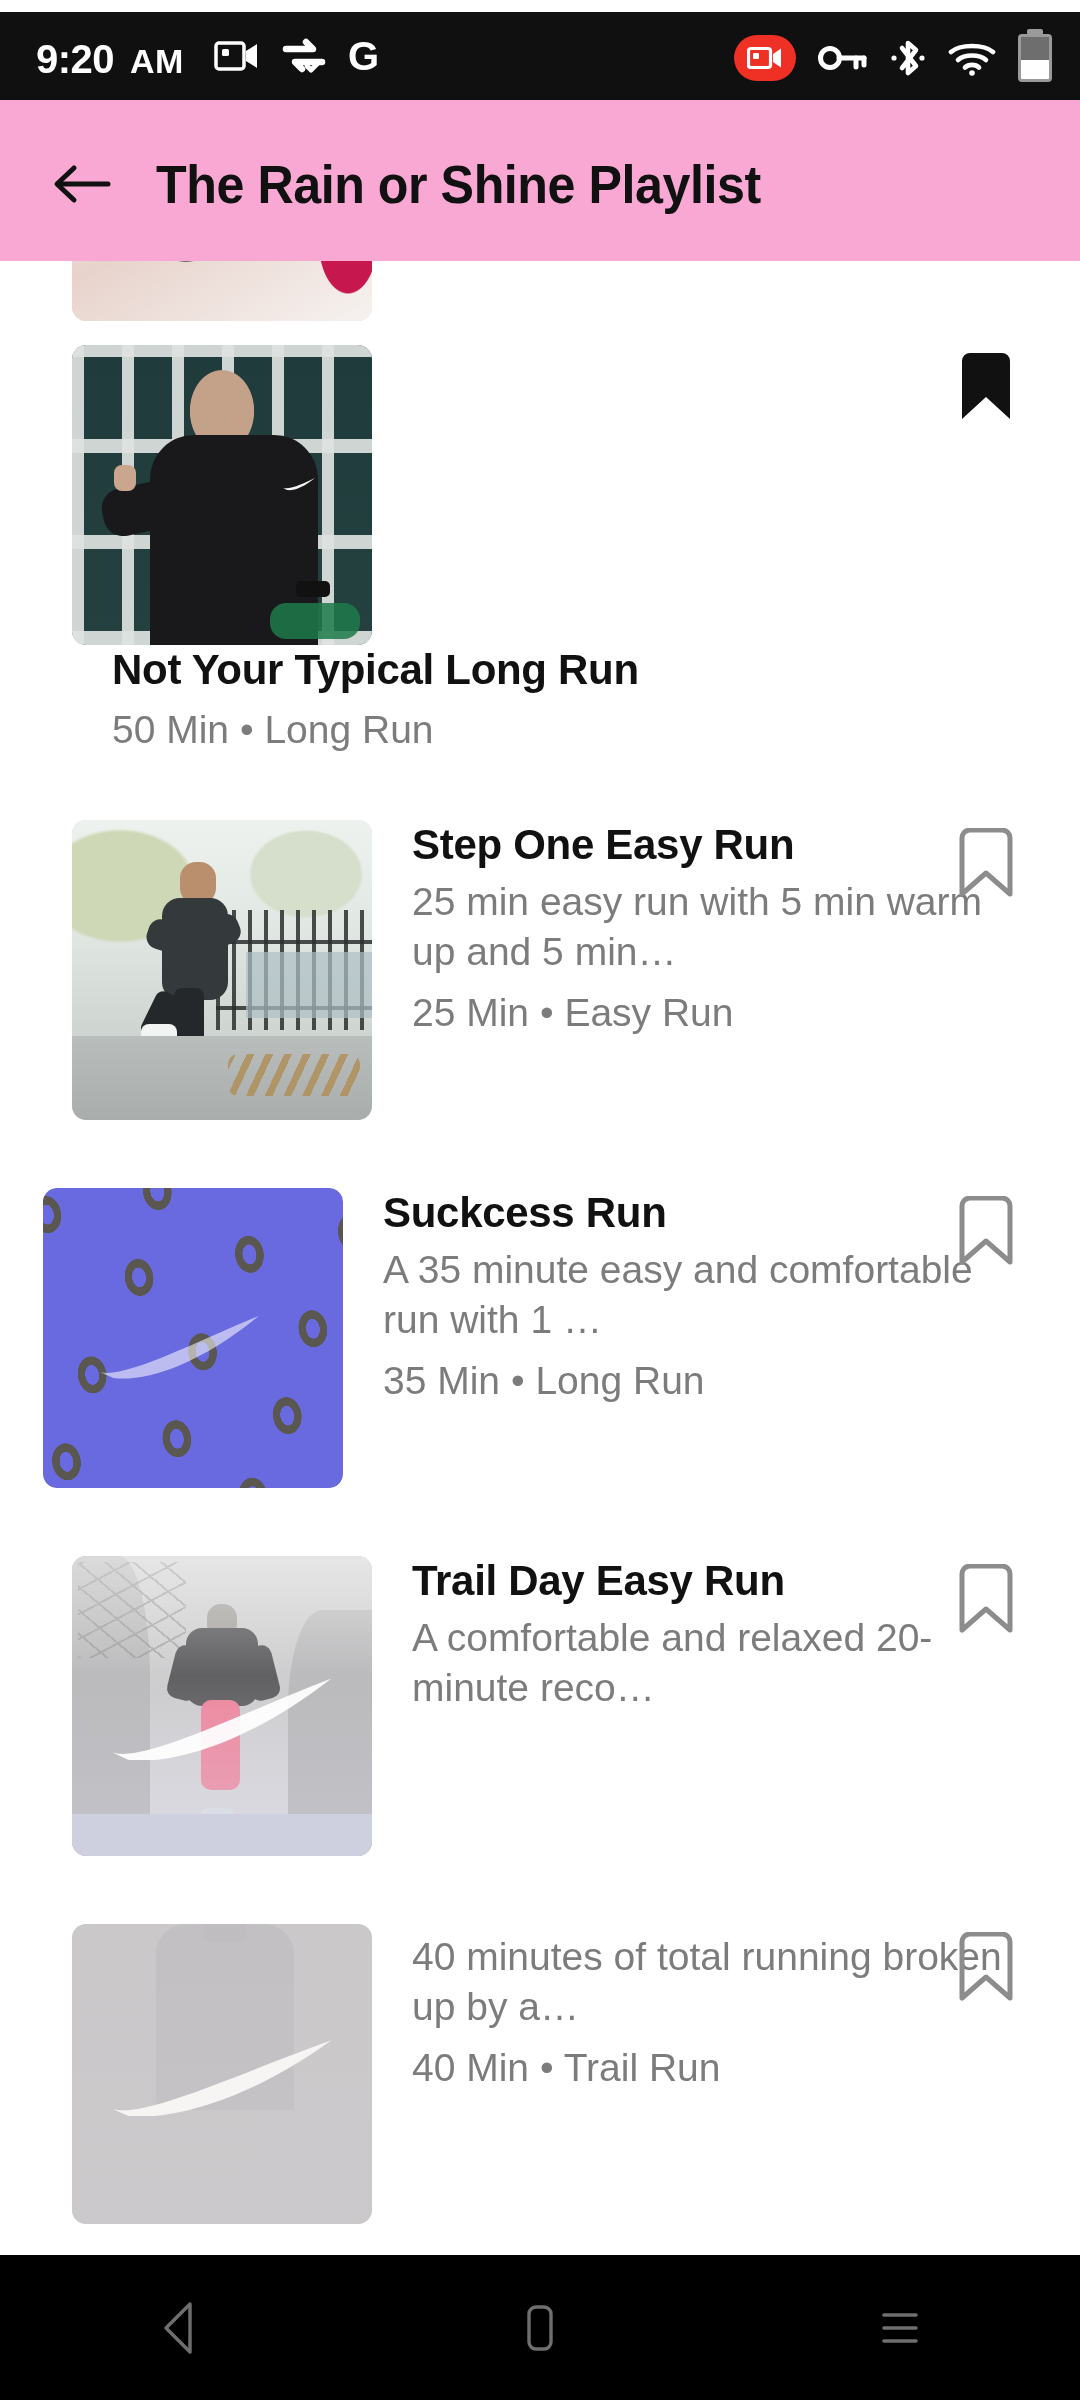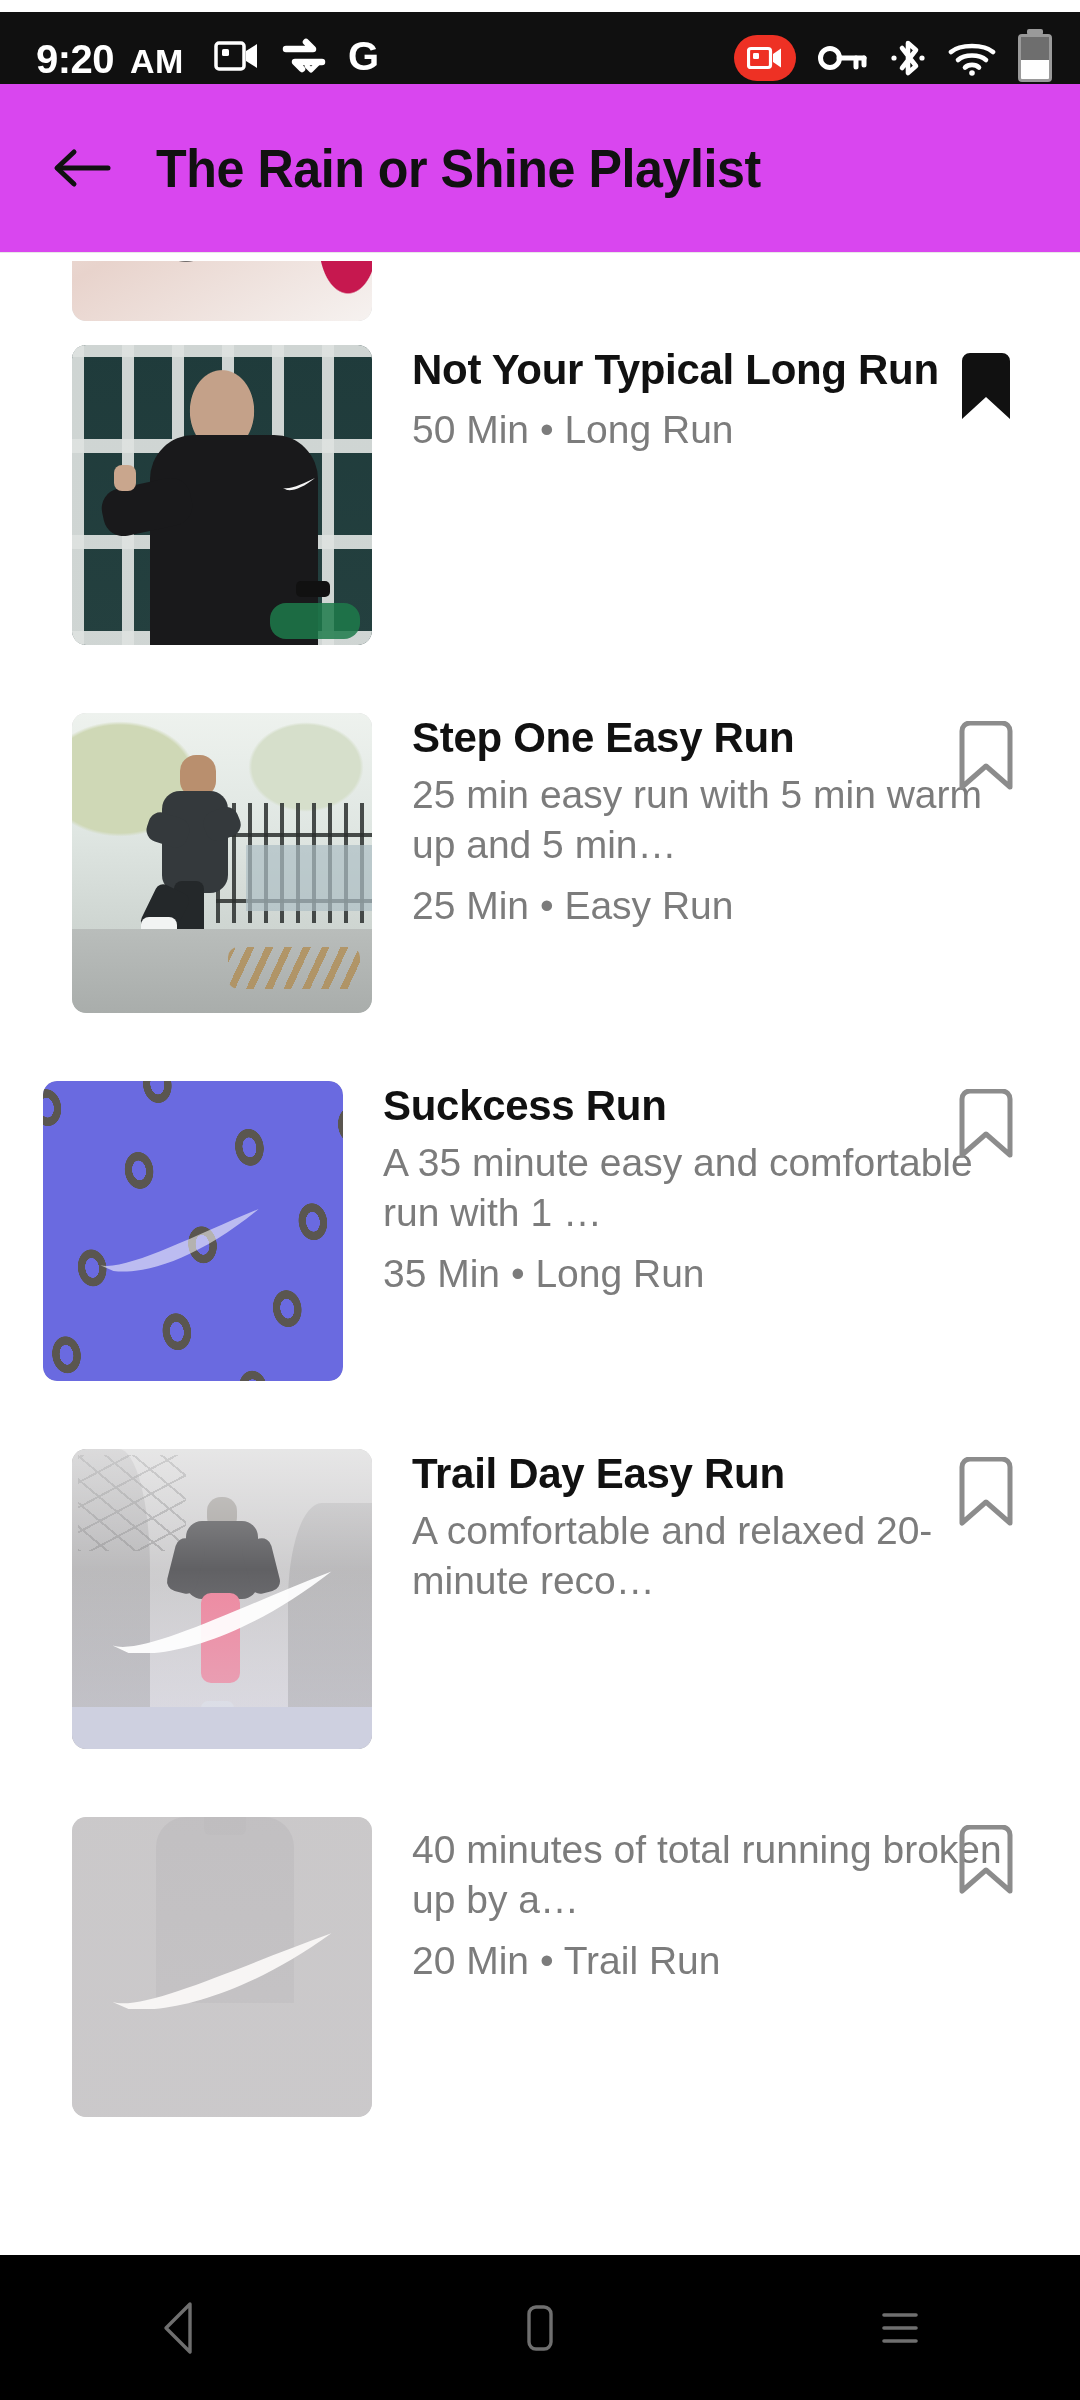--- a/index.html
+++ b/index.html
@@ -37,22 +37,22 @@
     position:relative; background:#ffffff;
   }
   .battery::before{
     content:""; position:absolute; top:-8px; left:50%; transform:translateX(-50%);
     width:16px; height:6px; background:#9a9a9a; border-radius:2px;
   }
   .battery .lvl{ position:absolute; left:0; right:0; top:0; background:#6e6e6e; }
 
   
   .appbar{
-    position:absolute; top:84px; left:0; width:1080px; height:169px;
-    background:#d946ef; display:flex; align-items:center;
+    position:absolute; top:100px; left:0; width:1080px; height:169px;
+    background:#f9a8d4; display:flex; align-items:center;
     border-bottom:1px solid #e7e7e7;
   }
   .back-btn{
     width:112px; height:112px; margin-left:26px;
     display:flex; align-items:center; justify-content:center; cursor:pointer;
   }
   .page-title{
     font-size:54px; font-weight:700; color:#111111;
     letter-spacing:-0.5px; margin-left:18px;
     font-family:"Liberation Sans Narrow","Liberation Sans", sans-serif;
@@ -191,21 +191,21 @@
           <div class="art" style="background:
                radial-gradient(ellipse 58px 52px at 38% 70%, #3a3a3c 0%, #3a3a3c 58%, transparent 60%),
                radial-gradient(ellipse 70px 62px at 62% 62%, #e8d8cf 0%, #e8d8cf 60%, transparent 62%),
                radial-gradient(ellipse 46px 80px at 92% 74%, #c6184f 0%, #c6184f 62%, transparent 64%),
                radial-gradient(ellipse 60px 48px at 14% 64%, #2c2c2e 0%, #2c2c2e 55%, transparent 58%);"></div>
         </div>
       </div>
       <div class="row-body"></div>
     </div>
 
-    <div class="row" style="margin-bottom:68px;">
+    <div class="row" style="margin-bottom:68px;flex-direction:column;">
       <div class="thumb">
         <div class="thumb-clip">
           <div class="art" style="background:linear-gradient(180deg,#1f3b3b 0%,#24403f 100%);"></div>
 
           <div class="art" style="background:
               repeating-linear-gradient(90deg, rgba(222,226,224,0.92) 0 12px, transparent 12px 50px),
               repeating-linear-gradient(0deg, rgba(222,226,224,0.92) 0 14px, transparent 14px 96px);"></div>
 
           <div class="art" style="background:
               radial-gradient(ellipse 44px 56px at 50% 22%, #c4a189 0%, #c4a189 72%, transparent 74%);"></div>
@@ -381,21 +381,21 @@
           <div class="art" style="background:linear-gradient(180deg,rgba(210,208,210,0.35),rgba(206,204,206,0.6));"></div>
           <div class="swoosh-ov" style="left:12%;top:38%;width:76%;height:26%;">
             <svg viewBox="0 0 100 34" width="100%" height="100%" preserveAspectRatio="none">
               <path d="M2 31 C16 35 56 16 98 1 C62 27 28 36 9 34 Z" fill="#f7f5f4"></path>
             </svg>
           </div>
         </div>
       </div>
       <div class="row-body">
         <div class="item-desc">40 minutes of total running broken up by a…</div>
-        <div class="item-meta">20 Min • Trail Run</div>
+        <div class="item-meta">40 Min • Trail Run</div>
       </div>
       <div class="bm">
         <svg width="60" height="72" viewBox="0 0 60 72">
           <path d="M6 10 a8 8 0 0 1 8 -8 h32 a8 8 0 0 1 8 8 v56 l-24 -21 l-24 21 z" fill="none" stroke="#8c8c8c" stroke-width="5" stroke-linejoin="round"></path>
         </svg>
       </div>
     </div>
 
   </div>
 

